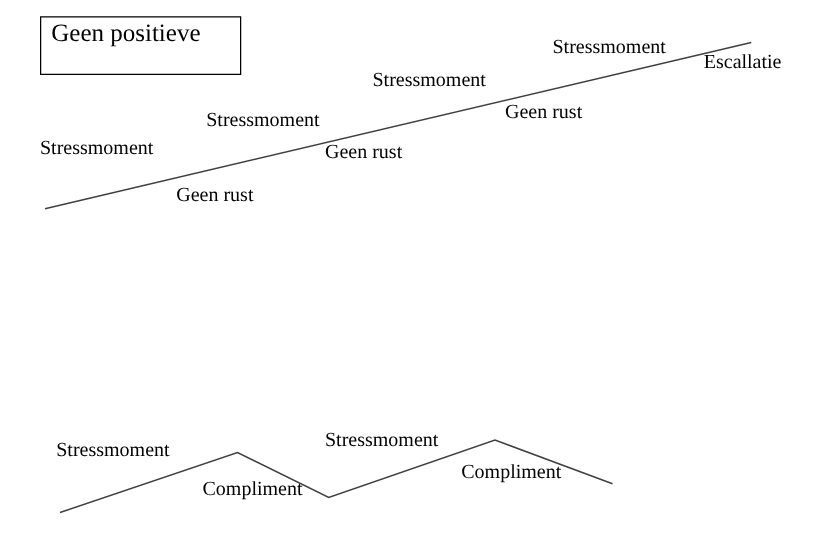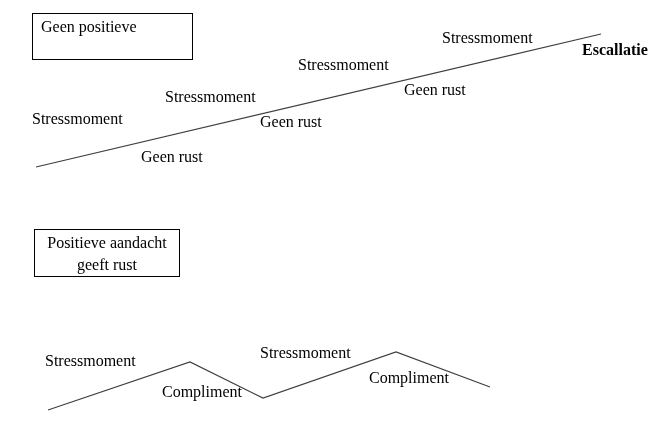--- a/index.html
+++ b/index.html
@@ -26,52 +26,48 @@
     position: absolute;
     font-size: 16px;
     line-height: 16px;
     white-space: nowrap;
   }
   .note-box {
     position: absolute;
     box-sizing: border-box;
     border: 1.5px solid #000000;
     background: #ffffff;
-    font-size: 16px;
+    font-size: 20px;
     line-height: 22px;
   }
   .note-box.left-align { text-align: left; padding: 2px 8px; }
   .note-box.center-align { text-align: center; padding: 2px 4px; }
 </style>
 </head>
 <body>
 
 <div class="canvas">
 
   <svg class="lines-svg" viewBox="0 0 660 443" xmlns="http://www.w3.org/2000/svg">
     <polyline points="36,167 601,34"></polyline>
     <polyline points="48,410 190,362 263,398 396,352 490,387"></polyline>
   </svg>
 
   <div class="note-box left-align" style="left:32px; top:13px; width:161px; height:47px;">
     <div>Geen positieve</div>
   </div>
 
-  <div class="note-box center-align" style="left:34px; top:229px; width:146px; height:48px;">
-    <div>Positieve aandacht</div>
-    <div>geeft rust</div>
-  </div>
 
   <span class="lbl" style="left:32px;  top:111px;">Stressmoment</span>
   <span class="lbl" style="left:141px; top:149px;">Geen rust</span>
   <span class="lbl" style="left:165px; top:89px;">Stressmoment</span>
   <span class="lbl" style="left:260px; top:114px;">Geen rust</span>
   <span class="lbl" style="left:298px; top:57px;">Stressmoment</span>
   <span class="lbl" style="left:404px; top:82px;">Geen rust</span>
   <span class="lbl" style="left:442px; top:30px;">Stressmoment</span>
-  <span class="lbl" style="left:582px; top:42px;font-weight:bold;">Escallatie</span>
+  <span class="lbl" style="left:563px; top:42px;">Escallatie</span>
 
   <span class="lbl" style="left:45px;  top:353px;">Stressmoment</span>
   <span class="lbl" style="left:162px; top:384px;">Compliment</span>
   <span class="lbl" style="left:260px; top:345px;">Stressmoment</span>
   <span class="lbl" style="left:369px; top:370px;">Compliment</span>
 
 </div>
 
 </body></html>

